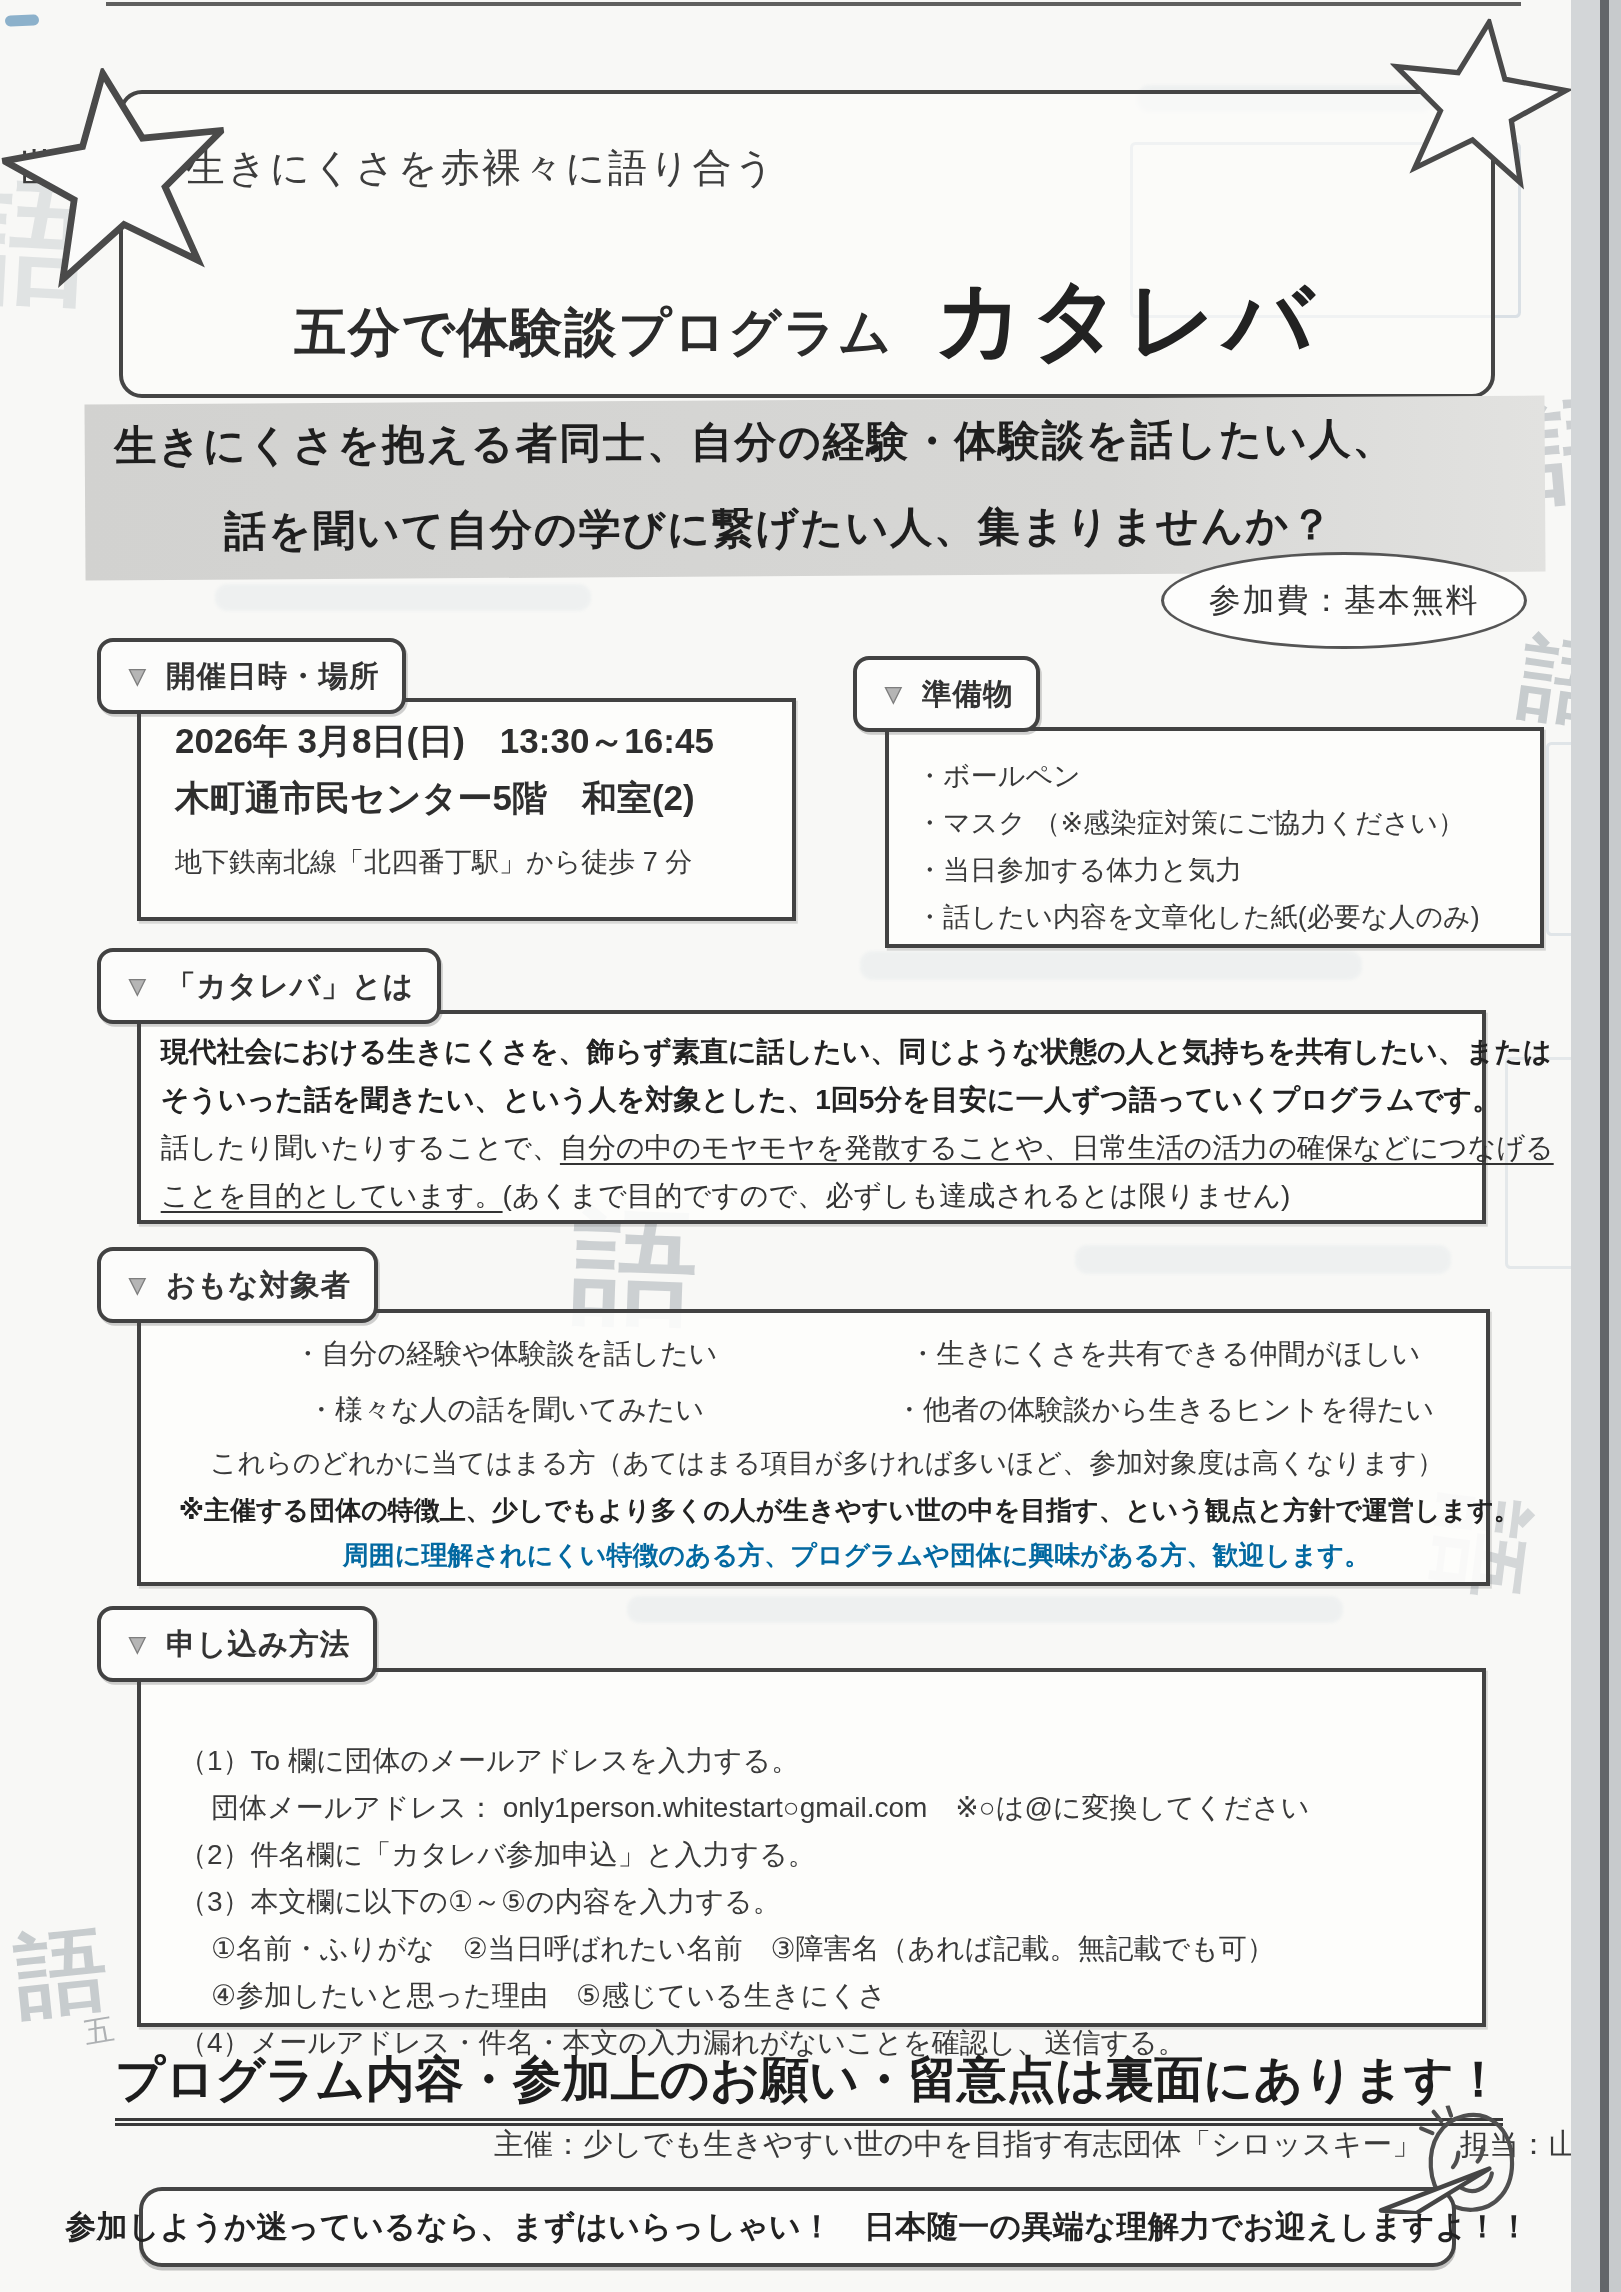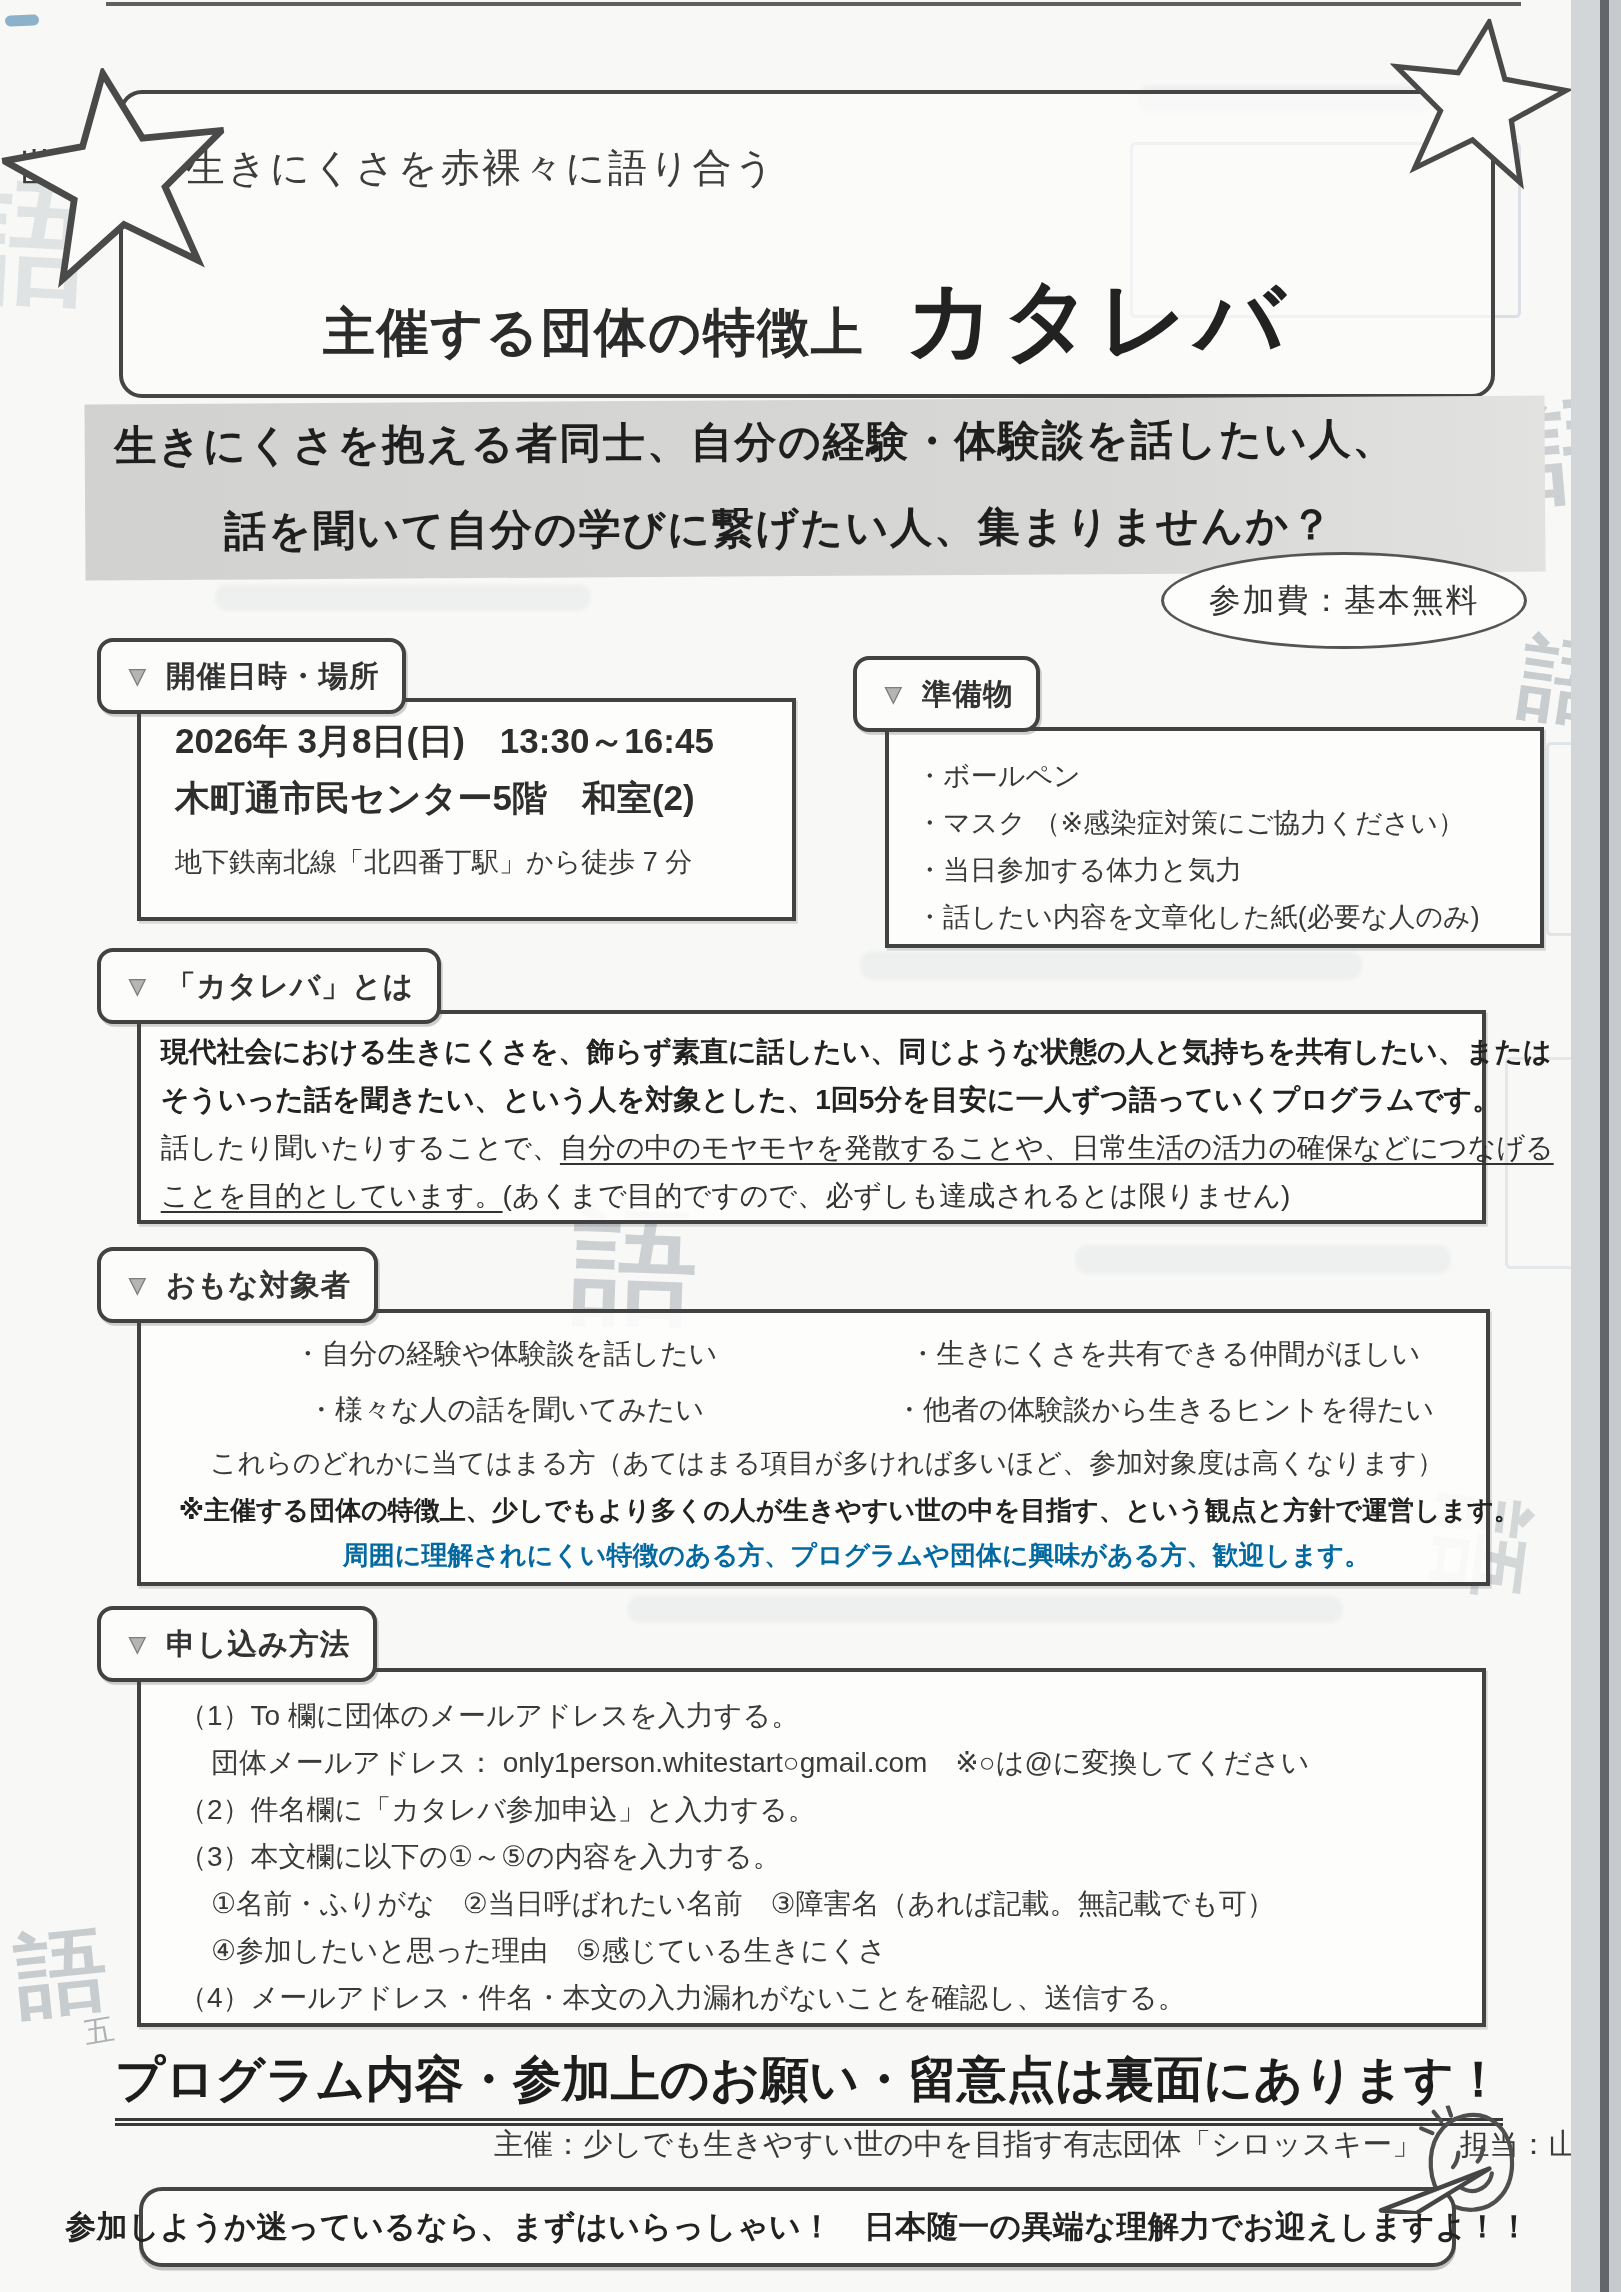--- a/index.html
+++ b/index.html
@@ -86,21 +86,21 @@
   .about-line{white-space:nowrap;}
 
   .aud-body{padding:12.5px 0 0 27px;font-size:28px;color:#3a3a3a;}
   .aud-cols{display:flex;}
   .aud-col{width:50%;margin:0;padding:0 0 0 16px;list-style:none;}
   .aud-col li{line-height:56px;white-space:nowrap;}
   .aud-note{line-height:50px;font-size:27px;white-space:nowrap;}
   .aud-policy1{font-size:26px;font-weight:800;color:#222;line-height:45px;padding-left:10.7px;white-space:nowrap;}
   .aud-policy2{font-size:26px;font-weight:800;color:#0369a1;line-height:45px;padding-left:59px;white-space:nowrap;}
 
-  .apply-body{padding-top:19.7px;font-size:28px;color:#3a3a3a;}
+  .apply-body{padding-top:19.7px;font-size:28px;color:#3a3a3a;margin-top:45px;}
   .step{padding-left:38px;line-height:47px;white-space:nowrap;}
   .step.sub{padding-left:70px;}
   .step.detail{padding-left:70px;}
 
   
   .footer-headline{position:absolute;left:115px;top:2047px;font-size:49px;font-weight:800;color:#1d1d1d;
                    letter-spacing:0;border-bottom:8px double #3a3a3a;padding-bottom:5.4px;white-space:nowrap;z-index:4;}
   .organizer{position:absolute;left:494px;top:2124px;font-size:29.6px;color:#3a3a3a;white-space:nowrap;z-index:4;}
   .smiley{position:absolute;left:1417px;top:2103px;width:106px;height:115px;transform:rotate(-8deg);z-index:4;}
   .bubble{position:absolute;left:139px;top:2187px;width:1309px;height:72px;border:4.5px solid #454545;border-radius:23px;
@@ -132,21 +132,21 @@
   <div class="blob bb4"></div>
   <div class="blob bb5"></div>
   <div class="blob bb6"></div>
   <div class="bleed-box bx1"></div>
   <div class="bleed-box bx2"></div>
   <div class="bleed-box bx3"></div>
 
   <div class="banner-box">
     <div class="banner-subtitle">世の中の生きにくさを赤裸々に語り合う</div>
     <div class="banner-title">
-      <span class="title-prefix">主催する団体の特徴上</span>
+      <span class="title-prefix">五分で体験談プログラム</span>
       <span class="title-main">カタレバ</span>
     </div>
   </div>
   <svg class="star star-left" viewBox="0 0 200 190">
     <polygon points="100,4 127,66 198,69 141,112 161,181 100,140 39,181 59,112 2,69 73,66" fill="#fbfbfa" stroke="#4a4a4a" stroke-width="6"></polygon>
   </svg>
   <svg class="star star-right" viewBox="0 0 200 190">
     <polygon points="100,4 127,66 198,69 141,112 161,181 100,140 39,181 59,112 2,69 73,66" fill="#fbfbfa" stroke="#4a4a4a" stroke-width="6"></polygon>
   </svg>
 

